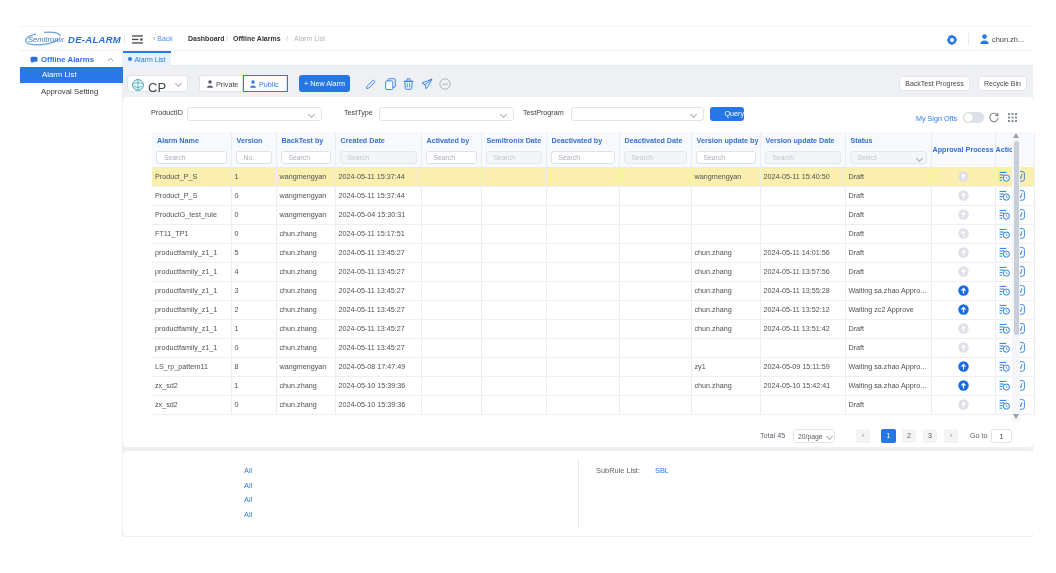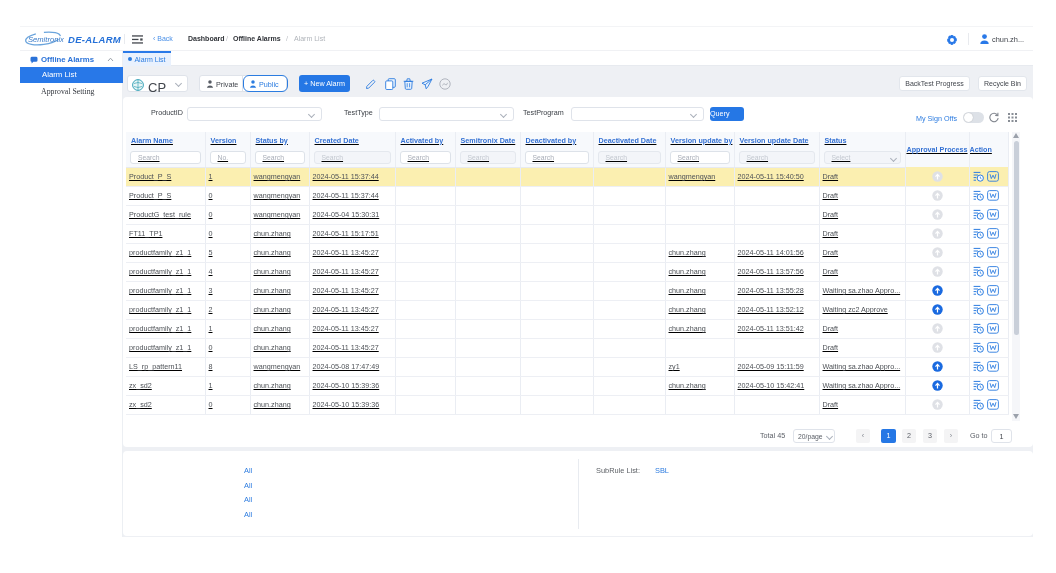--- a/index.html
+++ b/index.html
@@ -17,41 +17,41 @@
 #card2 { left:123px; top:451px; width:910px; height:85px; background:#fff; border-radius:4px; }
 
 .bc { top:31px; height:15px; line-height:15px; font-size:7px; }
 
 .btn-w { background:#fff; border:1px solid #e2e6ec; border-radius:3px; font-size:7px; color:#42464d; text-align:center; }
 .sel { background:#fff; border:1px solid #dfe3ea; border-radius:3px; }
 .caret { position:absolute; width:5px; height:5px; border-right:1px solid #aab0ba; border-bottom:1px solid #aab0ba; transform:rotate(45deg); }
 
 .flabel { font-size:7.2px; color:#3c4047; line-height:13px; }
 
-#tbl { position:absolute; left:126px; top:132px; width:882px; border-collapse:collapse; table-layout:fixed;text-decoration:underline; }
+#tbl { position:absolute; left:152px; top:132px; width:882px; border-collapse:collapse; table-layout:fixed; }
 #tbl th, #tbl td { border-right:1px solid #eaedf3; border-bottom:1px solid #edeff4; overflow:hidden; white-space:nowrap; font-weight:normal; text-align:left; padding:0 0 0 3px; font-size:7.2px; color:#4d5156; }
 #tbl thead th { background:#f7f9fc; color:#3471d3; font-weight:bold; font-size:7.2px; padding-left:5px; }
 #tbl thead tr.hrow th { height:16px; border-bottom:none; }
 #tbl thead tr.srow th { height:19px; padding:0 4px; border-bottom:1px solid #e7eaf0; }
 #tbl td { height:19px; }
 #tbl tr.yellow td { background:#fbefb0; }
 .sbox { width:100%; height:13px; border:1px solid #dde2e9; border-radius:3px; background:#fff; color:#a9aeb8; font-size:6.8px; line-height:11px; padding-left:7px; font-weight:normal; }
 .sbox.dis { background:#f3f5f9; border-color:#e4e8ee; color:#c3c8d0; }
 .blue { color:#3b82e6; }
 .statusel { position:relative; }
 
 .pg { top:429px; height:14px; font-size:7.2px; color:#5a5e66; line-height:14px; }
 .pgbtn { position:absolute; top:429px; height:14px; min-width:14px; background:#f4f4f5; border-radius:2px; text-align:center; line-height:14px; font-size:7.2px; color:#5a5e66; }
 
 .frow { font-size:7.4px; line-height:14.7px; color:#5d6166; }
 .all { color:#2d7ce0;margin-left:42px; }
 
 .smenu1 { left:20px; top:52px; width:103px; height:15px; color:#2a72d8; font-weight:bold; font-size:7.8px; line-height:15px; }
 .smenu2 { left:20px; top:67px; width:103px; height:16px; background:#2878e8; color:#fff; font-size:7.8px; line-height:16px; }
-.smenu3 { left:20px; top:84px; width:103px; height:15px; color:#34383f; font-size:7.8px; line-height:15px;font-family:Liberation Serif, serif; }
+.smenu3 { left:20px; top:84px; width:103px; height:15px; color:#34383f; font-size:7.8px; line-height:15px; }
 </style>
 </head>
 <body>
 <div id="page">
   <div id="hdr" class="abs"></div>
   <div id="sidebar" class="abs"></div>
   <div id="contentbg" class="abs"></div>
   <div id="tabrow" class="abs">
       <div id="tab" class="abs"><span class="dot"></span>Alarm List</div>
     </div>
@@ -108,21 +108,21 @@
     <span class="caret" style="left:48px;top:5px;"></span>
   </div>
   <div class="abs" style="left:199px;top:75px;width:88px;height:17px;border:1px solid #dfe3ea;border-radius:3px;background:#fff;">
     <div style="position:absolute;left:0;top:0;width:43px;height:15px;border-right:1px solid #dfe3ea;">
       <svg style="position:absolute;left:6px;top:3.5px;" width="8" height="8" viewBox="0 0 9 10">
           <circle cx="4.5" cy="2.6" r="2.2" fill="#565b63"></circle>
           <path d="M0.6,9.6 a4,3.4 0 0 1 7.8,0 z" fill="#565b63"></path>
         </svg>
       <span style="position:absolute;left:16px;top:3.5px;font-size:7.2px;color:#42464d;">Private</span>
     </div>
-    <div style="position:absolute;left:43px;top:-1px;width:45px;height:17px;border:1px solid #2b7ce0;border-radius:6px;">
+    <div style="position:absolute;left:43px;top:-1px;width:45px;height:17px;border:1px solid #2b7ce0;border-radius:0;">
       <svg style="position:absolute;left:5px;top:4px;" width="8" height="8" viewBox="0 0 9 10">
           <circle cx="4.5" cy="2.6" r="2.2" fill="#2b7ce0"></circle>
           <path d="M0.6,9.6 a4,3.4 0 0 1 7.8,0 z" fill="#2b7ce0"></path>
         </svg>
       <span style="position:absolute;left:15px;top:4px;font-size:7.2px;color:#2b7ce0;">Public</span>
     </div>
   </div>
   <div class="abs" style="left:299px;top:75px;width:51px;height:17px;background:#2577e5;border-radius:3px;color:#fff;font-size:7.2px;text-align:center;line-height:17px;">+ New Alarm</div>
 
   <svg class="abs" style="left:365px;top:79px;" width="11" height="11" viewBox="0 0 11 11">
@@ -152,21 +152,21 @@
       <span class="caret" style="left:121px;top:4px;"></span>
     </div>
   <div class="abs flabel" style="left:344px;top:106px;">TestType</div>
   <div class="abs sel" style="left:379px;top:107px;width:135px;height:14px;">
       <span class="caret" style="left:121px;top:4px;"></span>
     </div>
   <div class="abs flabel" style="left:523px;top:106px;">TestProgram</div>
   <div class="abs sel" style="left:571px;top:107px;width:133px;height:14px;">
       <span class="caret" style="left:119px;top:4px;"></span>
     </div>
-  <div class="abs" style="left:710px;top:107px;width:34px;height:14px;background:#2577e5;border-radius:3px;color:#fff;font-size:7.2px;text-align:left;line-height:14px;">Query</div>
+  <div class="abs" style="left:710px;top:107px;width:34px;height:14px;background:#2577e5;border-radius:3px;color:#fff;font-size:7.2px;text-align:right;line-height:14px;">Query</div>
   <div class="abs" style="left:916px;top:113.5px;font-size:7.2px;color:#2d7ce0;">My Sign Offs</div>
   <div class="abs" style="left:963px;top:112px;width:21px;height:10.5px;background:#dde1e7;border-radius:6px;">
     <div style="position:absolute;left:0.5px;top:0.5px;width:9.5px;height:9.5px;border-radius:50%;background:#fff;box-shadow:0 0 1px rgba(0,0,0,.3);"></div>
   </div>
   <svg class="abs" style="left:989px;top:112px;" width="10" height="11" viewBox="0 0 10 11">
       <path d="M8.6 3.2 A4.2 4.2 0 1 0 9.2 6.2" fill="none" stroke="#82878f" stroke-width="1.1"></path>
       <path d="M8.9 0.8 L8.9 3.6 L6.2 3.4" fill="none" stroke="#82878f" stroke-width="1.1"></path>
     </svg>
   <svg class="abs" style="left:1008px;top:113px;" width="9" height="9" viewBox="0 0 9 9">
     <g fill="#888d95">
@@ -195,21 +195,21 @@
         <col style="width:69px">
         <col style="width:85px">
         <col style="width:86px">
         <col style="width:64px">
         <col style="width:39px">
       </colgroup>
   <thead>
   <tr class="hrow">
     <th>Alarm Name</th>
           <th>Version</th>
-          <th>Status by</th>
+          <th>BackTest by</th>
           <th>Created Date</th>
           <th>Activated by</th>
           <th>Semitronix Date</th>
           <th>Deactivated by</th>
           <th>Deactivated Date</th>
           <th>Version update by</th>
           <th>Version update Date</th>
           <th>Status</th>
     <th rowspan="2" style="text-align:center;padding:0;">Approval Process</th>
           <th rowspan="2" style="padding:0 8px 0 0;">Action</th>

